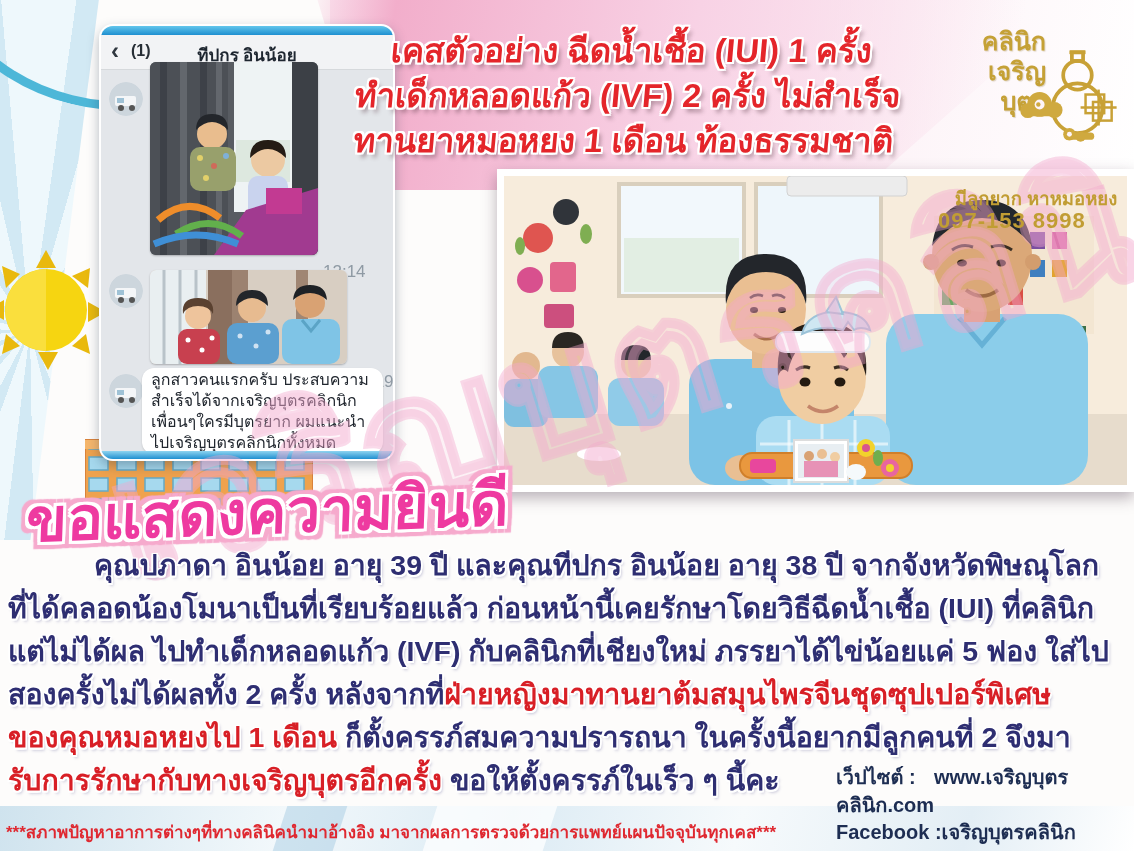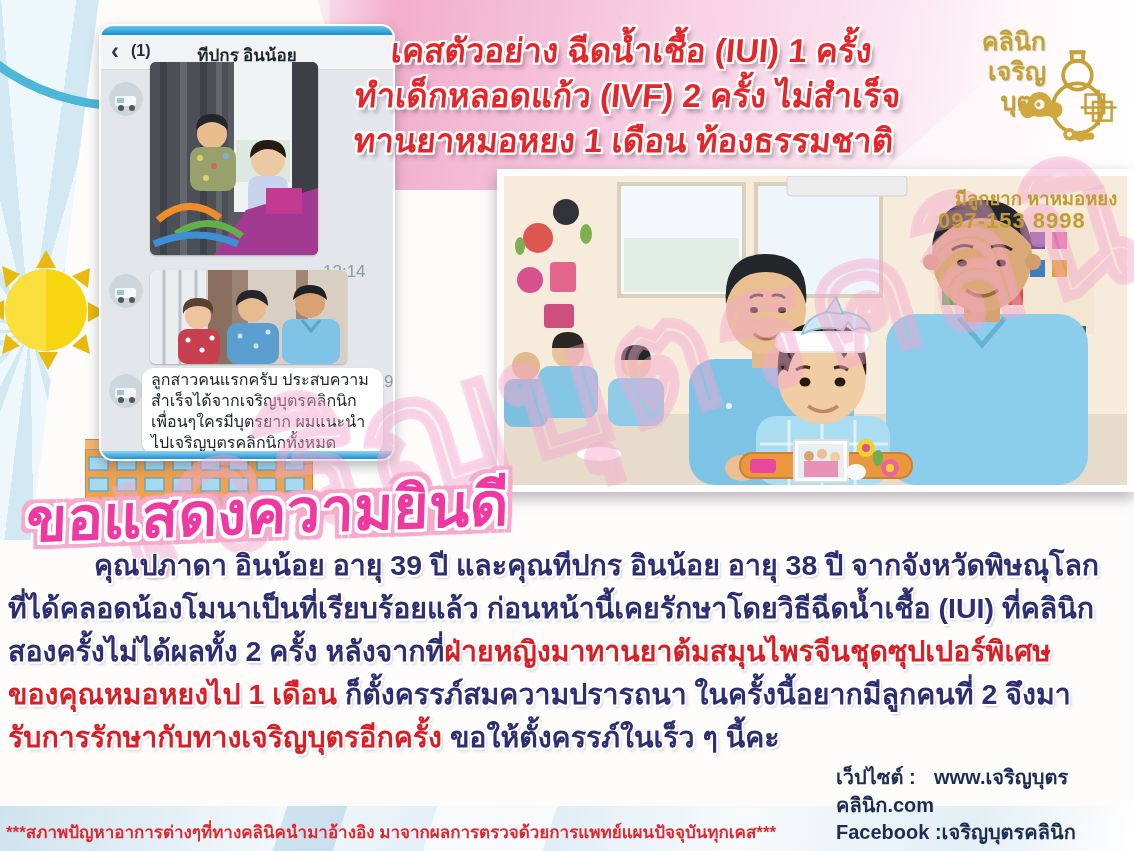--- a/index.html
+++ b/index.html
@@ -408,20 +408,21 @@
       <ellipse cx="374" cy="282" rx="5" ry="8" fill="#6fae4e"></ellipse>
       <ellipse cx="352" cy="296" rx="10" ry="8" fill="#f5f9fb"></ellipse>
     </svg>
   </div>
 
   <div class="congrats">ขอแสดงความยินดี</div>
 
   <div class="bodytext">
     <div class="bline indent navy">คุณปภาดา อินน้อย อายุ 39 ปี และคุณทีปกร อินน้อย อายุ 38 ปี จากจังหวัดพิษณุโลก</div>
     <div class="bline navy">ที่ได้คลอดน้องโมนาเป็นที่เรียบร้อยแล้ว ก่อนหน้านี้เคยรักษาโดยวิธีฉีดน้ำเชื้อ (IUI) ที่คลินิก</div>
+    <div class="bline navy">แต่ไม่ได้ผล ไปทำเด็กหลอดแก้ว (IVF) กับคลินิกที่เชียงใหม่ ภรรยาได้ไข่น้อยแค่ 5 ฟอง ใส่ไป</div>
     <div class="bline"><span class="navy">สองครั้งไม่ได้ผลทั้ง 2 ครั้ง หลังจากที่</span><span class="red">ฝ่ายหญิงมาทานยาต้มสมุนไพรจีนชุดซุปเปอร์พิเศษ</span></div>
     <div class="bline"><span class="red">ของคุณหมอหยงไป 1 เดือน </span><span class="navy">ก็ตั้งครรภ์สมความปรารถนา ในครั้งนี้อยากมีลูกคนที่ 2 จึงมา</span></div>
     <div class="bline"><span class="red">รับการรักษากับทางเจริญบุตรอีกครั้ง </span><span class="navy">ขอให้ตั้งครรภ์ในเร็ว ๆ นี้คะ</span></div>
   </div>
 
   <div class="contact">
     <div><span class="lbl">เว็ปไซต์ :</span><span>www.เจริญบุตรคลินิก.com</span></div>
     <div><span class="lbl">Facebook :</span><span>เจริญบุตรคลินิก</span></div>
     <div><span class="lbl">Line id :</span><span>@charuenbud</span></div>
   </div>

